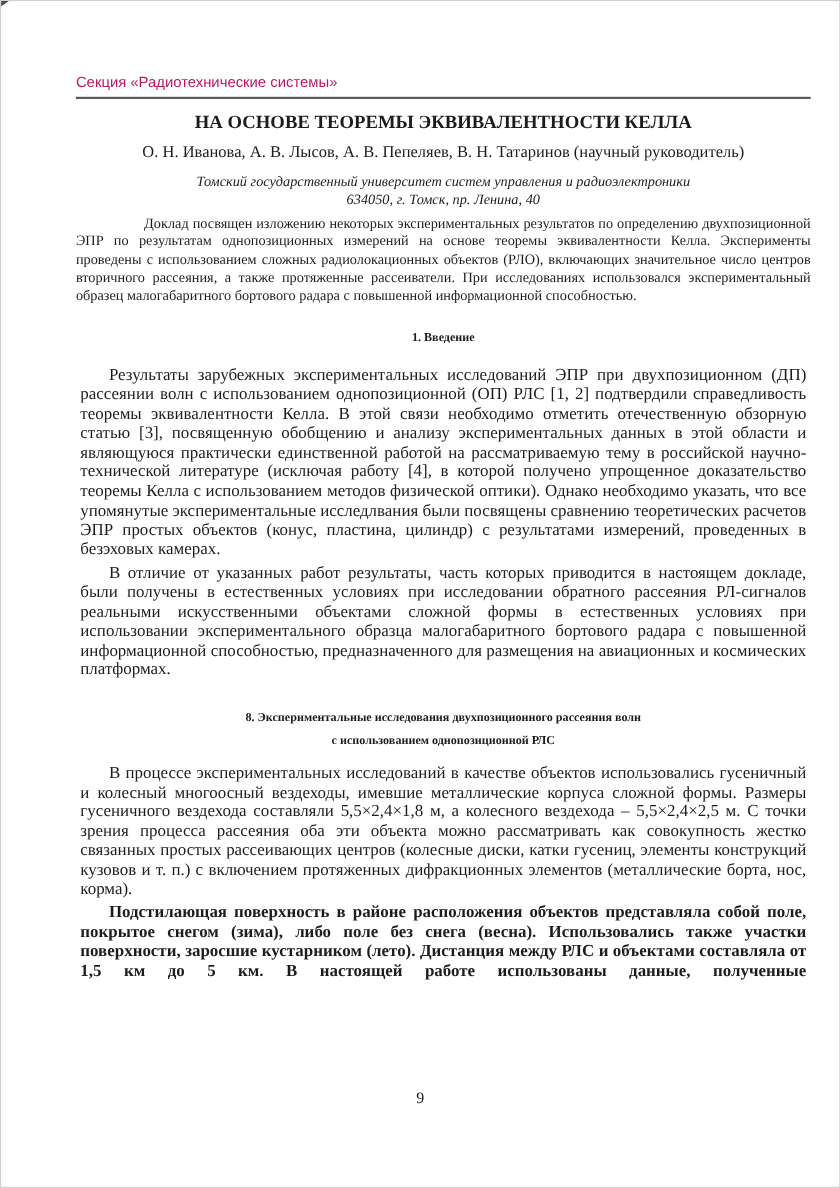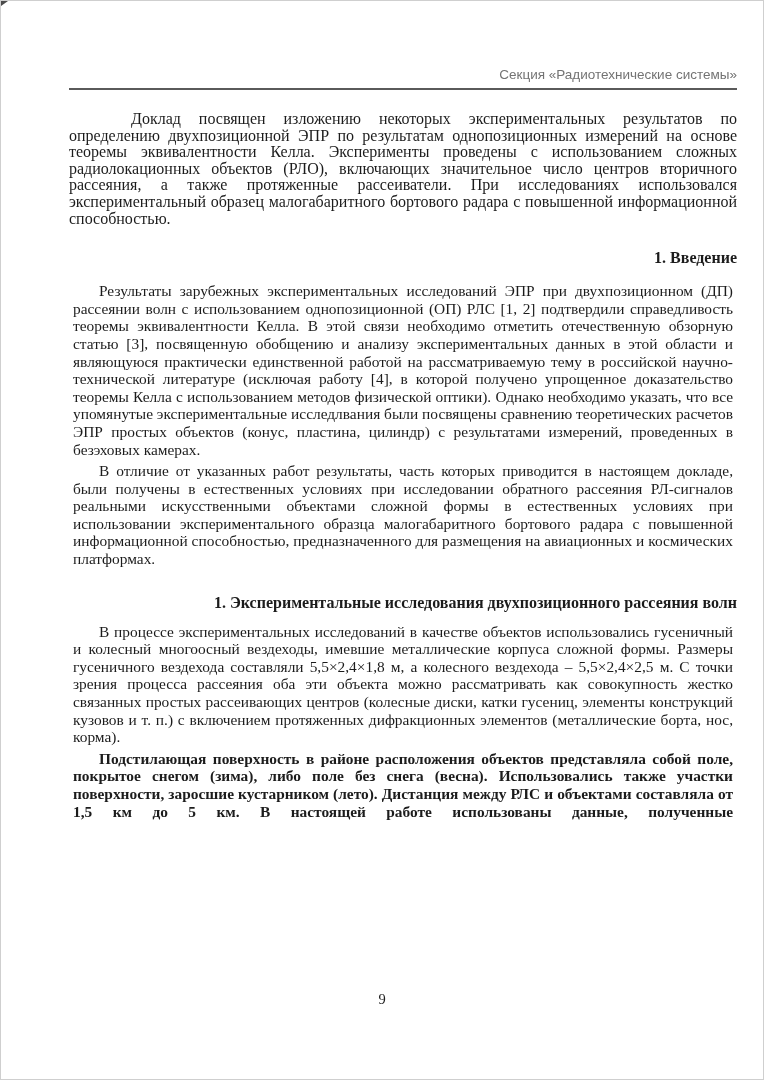--- a/index.html
+++ b/index.html
@@ -24,22 +24,21 @@
     position: absolute;
     top: 0; left: 0;
     width: 0; height: 0;
     border-top: 5px solid #4a4a4a;
     border-right: 7px solid transparent;
   }
   .running-head {
     font-family: "Liberation Sans", sans-serif;
     font-size: 13.5px;
     line-height: 16px;
-    text-align: right;
-    color: #737373;
+    color: #be185d;
     padding-bottom: 5px;
     border-bottom: 2px solid #5a5a5a;
   }
   .title {
     margin: 10px 0 0 0;
     text-align: center;
     font-size: 17px;
     font-weight: bold;
     line-height: 21.5px;
   }
@@ -52,30 +51,30 @@
   }
   .affil {
     margin-top: 8px;
     text-align: center;
     font-style: italic;
     font-size: 13px;
     line-height: 16px;
   }
   .affil .email { font-style: normal; }
   .abstract {
-    margin: 21px 0 0 0;
-    font-size: 16px;
+    margin: 6px 0 0 0;
+    font-size: 13px;
     line-height: 16.6px;
     text-align: justify;
     text-indent: 62px;
   }
   .section-heading {
     margin: 20px 0 0 0;
-    text-align: right;
-    font-size: 16px;
+    text-align: center;
+    font-size: 11px;
     font-weight: bold;
     line-height: 21px;
   }
   .section-heading.multi { margin-top: 24px; }
   .section-heading .hline { display: block; }
   .body-text { margin-top: 14px; }
   .body-text.tight { margin-top: 10px; }
   .body-text p {
     margin: 4px;
     font-size: 15.4px;
@@ -99,37 +98,42 @@
 
 <div class="page">
 
   <div class="corner-artifact"></div>
 
   <div class="running-head">
     <span>Секция «Радиотехнические системы»</span>
   </div>
 
   <h1 class="title">
+    <span class="tline">НА ОСНОВЕ ТЕОРЕМЫ ЭКВИВАЛЕНТНОСТИ КЕЛЛА</span>
   </h1>
 
+  <div class="authors">О. Н. Иванова, А. В. Лысов, А. В. Пепеляев, В. Н. Татаринов (научный руководитель)</div>
 
   <div class="affil">
+    <div>Томский государственный университет систем управления и радиоэлектроники</div>
+    <div>634050, г. Томск, пр. Ленина, 40</div>
   </div>
 
   <p class="abstract">Доклад посвящен изложению некоторых экспериментальных результатов по определению двухпозиционной ЭПР по результатам однопозиционных измерений на основе теоремы эквивалентности Келла. Эксперименты проведены с использованием сложных радиолокационных объектов (РЛО), включающих значительное число центров вторичного рассеяния, а также протяженные рассеиватели. При исследованиях использовался экспериментальный образец малогабаритного бортового радара с повышенной информационной способностью.</p>
 
   <h2 class="section-heading">1. Введение</h2>
 
   <div class="body-text">
     <p>Результаты зарубежных экспериментальных исследований ЭПР при двухпозиционном (ДП) рассеянии волн с использованием однопозиционной (ОП) РЛС [1, 2] подтвердили справедливость теоремы эквивалентности Келла. В этой связи необходимо отметить отечественную обзорную статью [3], посвященную обобщению и анализу экспериментальных данных в этой области и являющуюся практически единственной работой на рассматриваемую тему в российской научно-технической литературе (исключая работу [4], в которой получено упрощенное доказательство теоремы Келла с использованием методов физической оптики). Однако необходимо указать, что все упомянутые экспериментальные исследлвания были посвящены сравнению теоретических расчетов ЭПР простых объектов (конус, пластина, цилиндр) с результатами измерений, проведенных в безэховых камерах.</p>
     <p>В отличие от указанных работ результаты, часть которых приводится в настоящем докладе, были получены в естественных условиях при исследовании обратного рассеяния РЛ-сигналов реальными искусственными объектами сложной формы в естественных условиях при использовании экспериментального образца малогабаритного бортового радара с повышенной информационной способностью, предназначенного для размещения на авиационных и космических платформах.</p>
   </div>
 
   <h2 class="section-heading multi">
-    <span class="hline">1. Экспериментальные исследования двухпозиционного рассеяния волн</span>
+    <span class="hline">8. Экспериментальные исследования двухпозиционного рассеяния волн</span>
+    <span class="hline">с использованием однопозиционной РЛС</span>
   </h2>
 
   <div class="body-text tight">
     <p>В процессе экспериментальных исследований в качестве объектов использовались гусеничный и колесный многоосный вездеходы, имевшие металлические корпуса сложной формы. Размеры гусеничного вездехода составляли 5,5×2,4×1,8 м, а колесного вездехода – 5,5×2,4×2,5 м. С точки зрения процесса рассеяния оба эти объекта можно рассматривать как совокупность жестко связанных простых рассеивающих центров (колесные диски, катки гусениц, элементы конструкций кузовов и т. п.) с включением протяженных дифракционных элементов (металлические борта, нос, корма).</p>
     <p class="justify-last">Подстилающая поверхность в районе расположения объектов представляла собой поле, покрытое снегом (зима), либо поле без снега (весна). Использовались также участки поверхности, заросшие кустарником (лето). Дистанция между РЛС и объектами составляла от 1,5 км до 5 км. В настоящей работе использованы данные, полученные</p>
   </div>
 
   <div class="page-number">9</div>
 
 </div>

